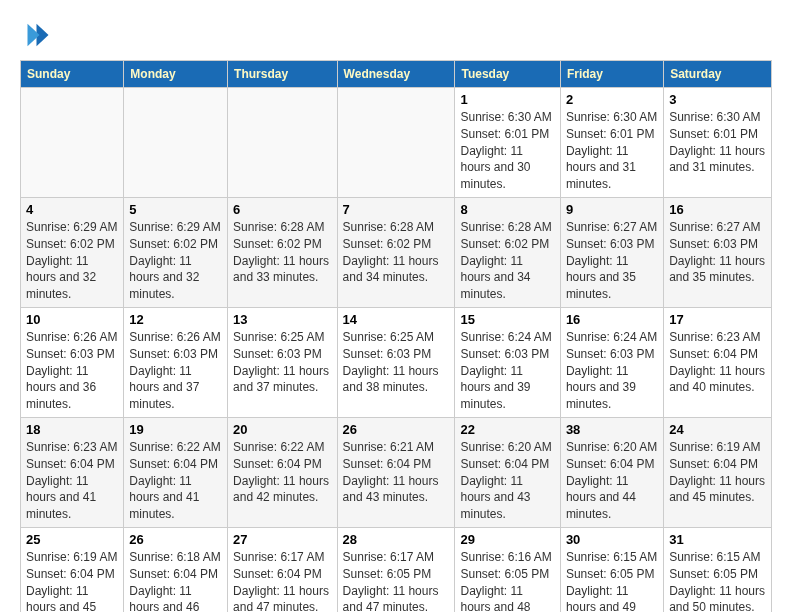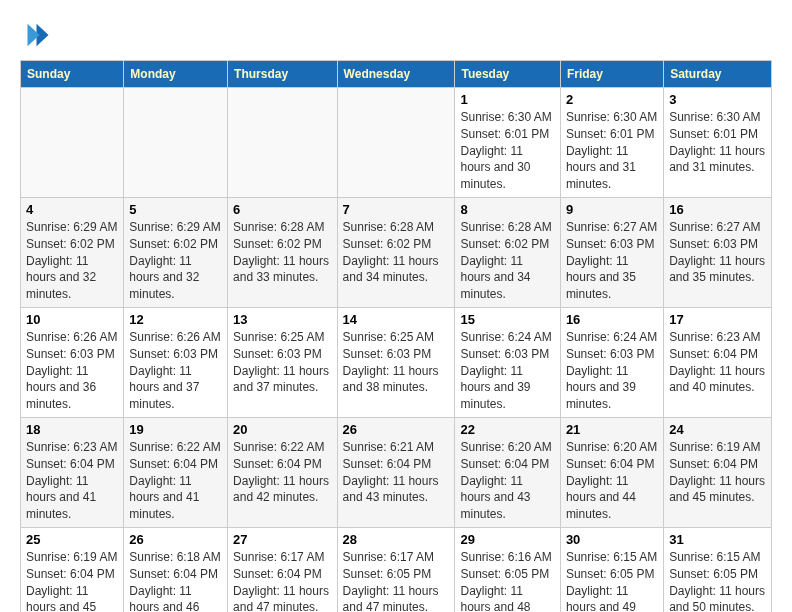--- a/index.html
+++ b/index.html
@@ -254,21 +254,21 @@
 Sunset: 6:04 PM
 Daylight: 11 hours and 43 minutes.</div>
         </td>
         <td>
           <span class="day-num">22</span>
           <div class="day-info" style="white-space: pre-line;">Sunrise: 6:20 AM
 Sunset: 6:04 PM
 Daylight: 11 hours and 43 minutes.</div>
         </td>
         <td>
-          <span class="day-num">21</span>
+          <span class="day-num">38</span>
           <div class="day-info" style="white-space: pre-line;">Sunrise: 6:20 AM
 Sunset: 6:04 PM
 Daylight: 11 hours and 44 minutes.</div>
         </td>
         <td>
           <span class="day-num">24</span>
           <div class="day-info" style="white-space: pre-line;">Sunrise: 6:19 AM
 Sunset: 6:04 PM
 Daylight: 11 hours and 45 minutes.</div>
         </td>

